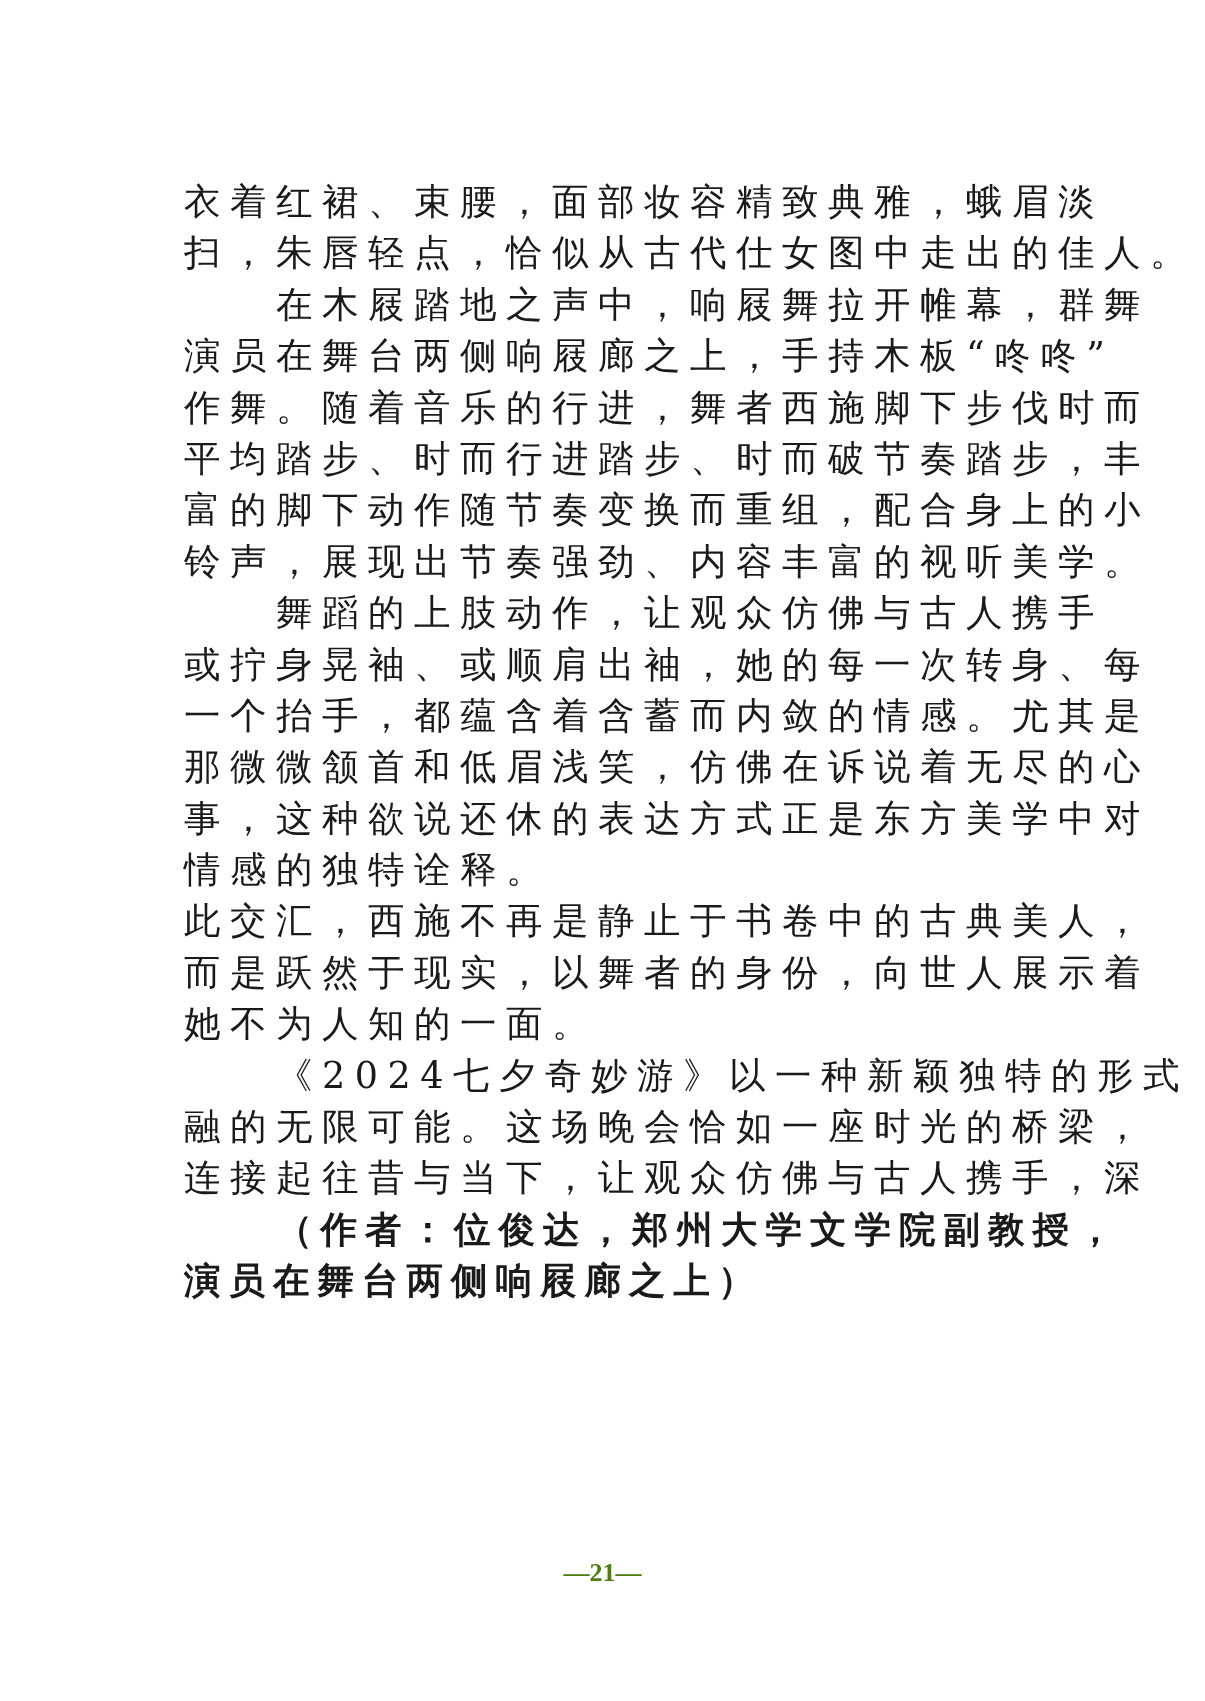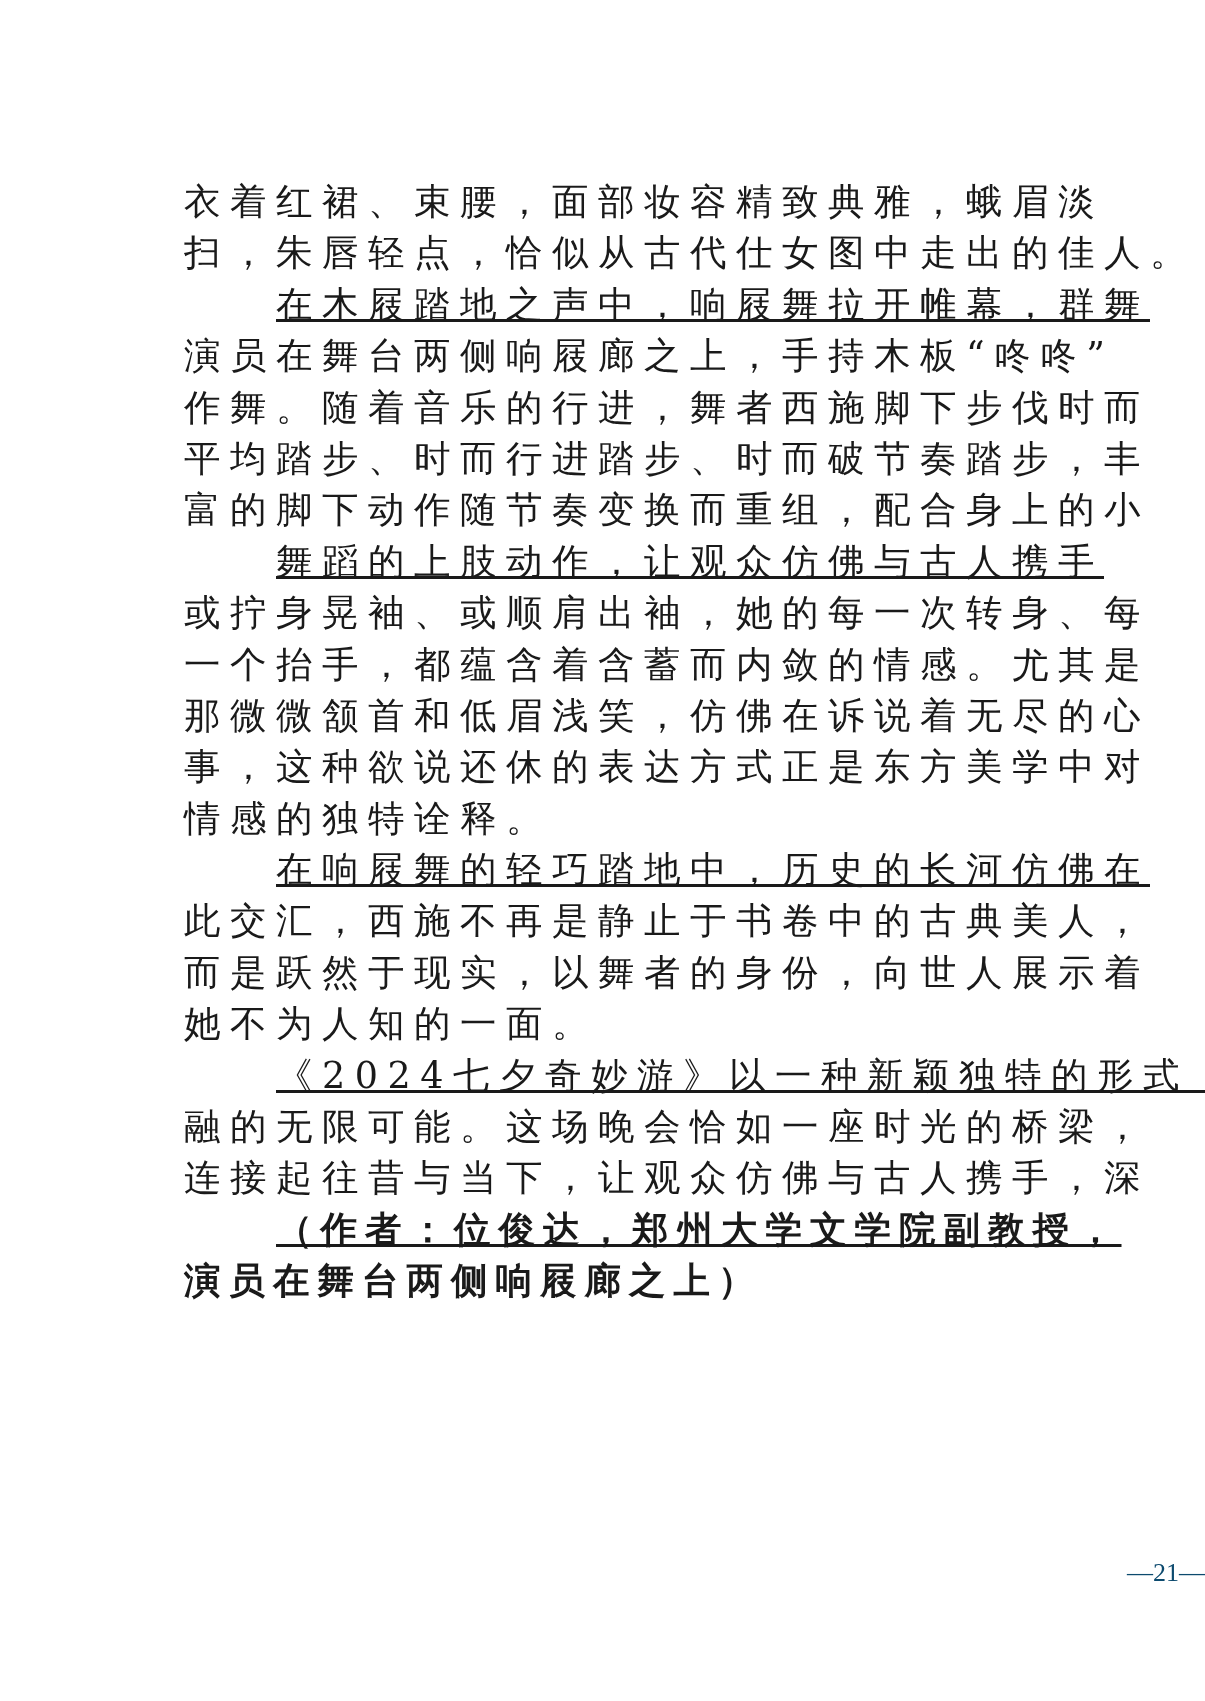--- a/index.html
+++ b/index.html
@@ -31,57 +31,57 @@
     .line {
       height: 51.4px;
       line-height: 51.4px;
       font-size: 36.5px;
       letter-spacing: 9.5px;
       white-space: nowrap;
       font-weight: 400;
     }
     .line.indent {
       padding-left: 92px;
-      text-decoration: underline;
     }
     .line.author {
       font-weight: 700;
       letter-spacing: 8px;
     }
     .page-number {
       position: absolute;
       left: 0;
       width: 1205px;
       top: 1558px;
-      text-align: right;
+      text-align: center;
       font-size: 26px;
       line-height: 30px;
       font-family: "Liberation Serif", "DejaVu Serif", serif;
-      color: #0c4a6e;
+      color: #4d7c0f;
+      font-weight: bold;
     }
   </style>
 </head>
 <body>
 
 <div class="page">
   <div class="body-text">
     <div class="line">衣着红裙、束腰，面部妆容精致典雅，蛾眉淡</div>
     <div class="line">扫，朱唇轻点，恰似从古代仕女图中走出的佳人。</div>
     <div class="line indent">在木屐踏地之声中，响屐舞拉开帷幕，群舞</div>
     <div class="line">演员在舞台两侧响屐廊之上，手持木板“咚咚”</div>
     <div class="line">作舞。随着音乐的行进，舞者西施脚下步伐时而</div>
     <div class="line">平均踏步、时而行进踏步、时而破节奏踏步，丰</div>
     <div class="line">富的脚下动作随节奏变换而重组，配合身上的小</div>
+    <div class="line">铃声，展现出节奏强劲、内容丰富的视听美学。</div>
     <div class="line indent">舞蹈的上肢动作，让观众仿佛与古人携手</div>
     <div class="line">或拧身晃袖、或顺肩出袖，她的每一次转身、每</div>
     <div class="line">一个抬手，都蕴含着含蓄而内敛的情感。尤其是</div>
     <div class="line">那微微颔首和低眉浅笑，仿佛在诉说着无尽的心</div>
     <div class="line">事，这种欲说还休的表达方式正是东方美学中对</div>
     <div class="line">情感的独特诠释。</div>
-    <div class="line indent">在响屐舞的轻巧踏地中，历史的长河仿佛在</div>
     <div class="line">此交汇，西施不再是静止于书卷中的古典美人，</div>
     <div class="line">而是跃然于现实，以舞者的身份，向世人展示着</div>
     <div class="line">她不为人知的一面。</div>
     <div class="line indent">《2024七夕奇妙游》以一种新颖独特的形式，</div>
     <div class="line">融的无限可能。这场晚会恰如一座时光的桥梁，</div>
     <div class="line">连接起往昔与当下，让观众仿佛与古人携手，深</div>
     <div class="line indent author">（作者：位俊达，郑州大学文学院副教授，</div>
     <div class="line author">演员在舞台两侧响屐廊之上）</div>
   </div>
 

